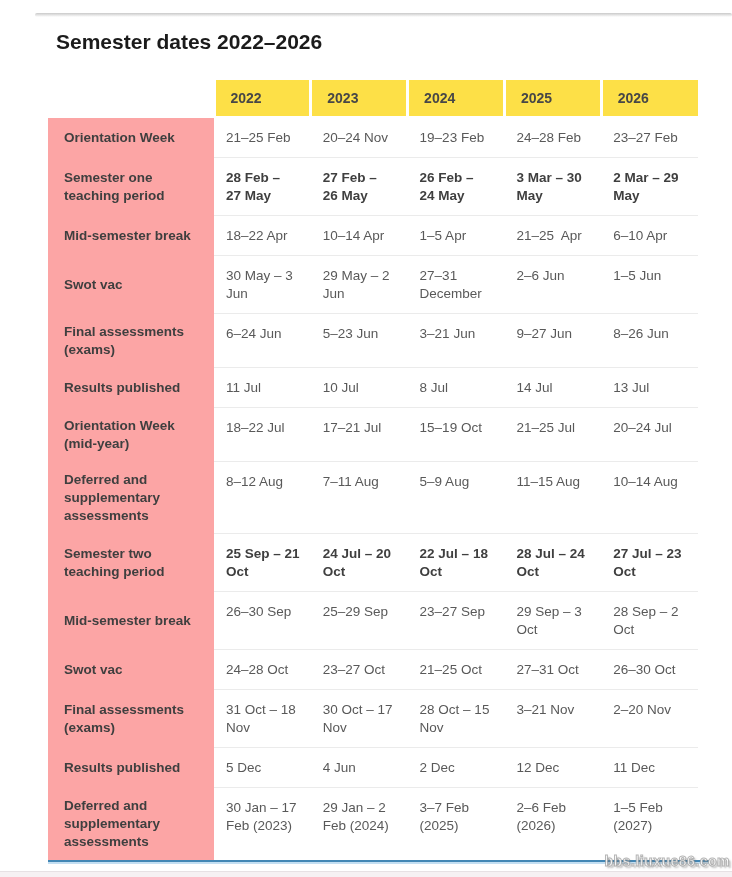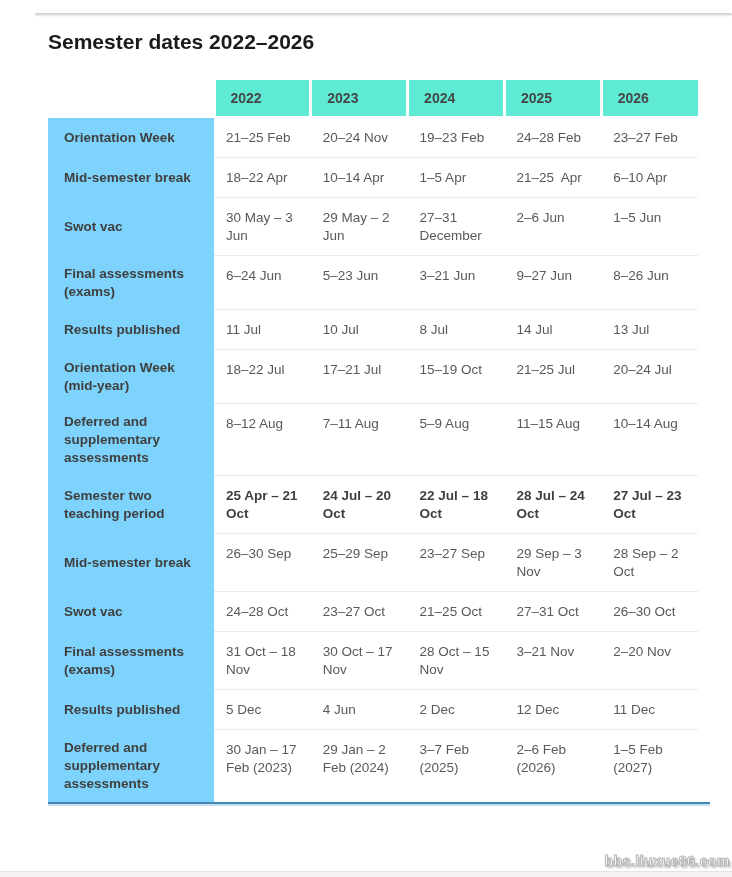--- a/index.html
+++ b/index.html
@@ -20,48 +20,48 @@
     left: 35px;
     right: 0;
     height: 4px;
     background: linear-gradient(to bottom, #c9c9c9, rgba(255,255,255,0));
     border-radius: 2px;
   }
   .content {
     padding: 30px 0 0 48px;
   }
   h1.page-title {
-    margin: 0 0 26px 0;
+    margin: 0 0 26px 8px;
     font-size: 21px;
     font-weight: 700;
     color: #1b1b1b;
     letter-spacing: 0px;
   }
   table.semtable {
     border-collapse: collapse;
     table-layout: fixed;
     width: 650px;
   }
   table.semtable thead th {
-    background: #5eead4;
+    background: #fde047;
     border-left: 3px solid #ffffff;
     border-bottom: 2px solid #ffffff;
     font-size: 14px;
     font-weight: 700;
     color: #474747;
     text-align: left;
     padding: 9px 0 9px 15px;
     line-height: 18px;
   }
   table.semtable thead th.corner {
     background: transparent;
     border-left: none;
   }
   table.semtable tbody th.rowlabel {
-    background: #7dd3fc;
+    background: #fca5a5;
     font-size: 13.5px;
     font-weight: 700;
     color: #3f3f3f;
     text-align: left;
     vertical-align: middle;
     padding: 9px 14px 9px 16px;
     line-height: 18px;
     white-space: pre-wrap;
   }
   table.semtable tbody td {
@@ -152,20 +152,34 @@
     </thead>
     <tbody id="body-rows">
         <tr>
           <th class="rowlabel">Orientation Week</th>
           <td>21–25 Feb</td>
           <td>20–24 Nov</td>
           <td>19–23 Feb</td>
           <td>24–28 Feb</td>
           <td>23–27 Feb</td>
         </tr>
+        <tr class="bold">
+          <th class="rowlabel">Semester one
+teaching period</th>
+          <td>28 Feb –
+27 May</td>
+          <td>27 Feb –
+26 May</td>
+          <td>26 Feb –
+24 May</td>
+          <td>3 Mar – 30
+May</td>
+          <td>2 Mar – 29
+May</td>
+        </tr>
         <tr>
           <th class="rowlabel">Mid-semester break</th>
           <td>18–22 Apr</td>
           <td>10–14 Apr</td>
           <td>1–5 Apr</td>
           <td>21–25  Apr</td>
           <td>6–10 Apr</td>
         </tr>
         <tr>
           <th class="rowlabel">Swot vac</th>
@@ -209,38 +223,38 @@
 assessments</th>
           <td>8–12 Aug</td>
           <td>7–11 Aug</td>
           <td>5–9 Aug</td>
           <td>11–15 Aug</td>
           <td>10–14 Aug</td>
         </tr>
         <tr class="bold">
           <th class="rowlabel">Semester two
 teaching period</th>
-          <td>25 Apr – 21
+          <td>25 Sep – 21
 Oct</td>
           <td>24 Jul – 20
 Oct</td>
           <td>22 Jul – 18
 Oct</td>
           <td>28 Jul – 24
 Oct</td>
           <td>27 Jul – 23
 Oct</td>
         </tr>
         <tr>
           <th class="rowlabel">Mid-semester break</th>
           <td>26–30 Sep</td>
           <td>25–29 Sep</td>
           <td>23–27 Sep</td>
           <td>29 Sep – 3
-Nov</td>
+Oct</td>
           <td>28 Sep – 2
 Oct</td>
         </tr>
         <tr>
           <th class="rowlabel">Swot vac</th>
           <td>24–28 Oct</td>
           <td>23–27 Oct</td>
           <td>21–25 Oct</td>
           <td>27–31 Oct</td>
           <td>26–30 Oct</td>

